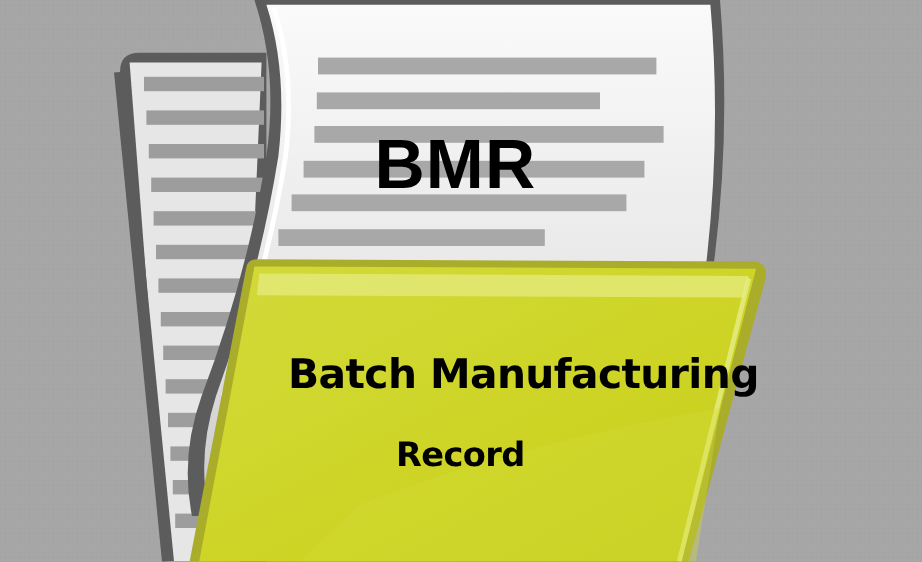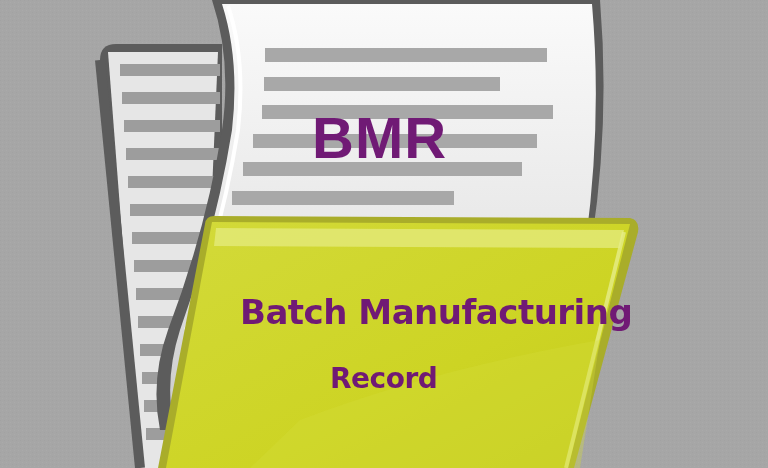--- a/index.html
+++ b/index.html
@@ -1,18 +1,18 @@
 <!DOCTYPE html>
 <html><head>
 <meta charset="utf-8">
 <style>
   html, body { margin: 0; padding: 0; }
   body { width: 768px; height: 468px; overflow: hidden; background: #a6a6a6; position: relative; }
   #stage { position: absolute; left: 0; top: 0; width: 768px; height: 468px; }
-  .overlay { position: absolute; font-family: "DejaVu Sans", "Liberation Sans", sans-serif; font-weight: bold; color: #701a75; white-space: nowrap; }
+  .overlay { position: absolute; font-family: "DejaVu Sans", "Liberation Sans", sans-serif; font-weight: bold; color: #000000; white-space: nowrap; }
   #title-bmr { left: 312px; top: 104px; font-size: 58px; letter-spacing: 1px; font-family: "Liberation Sans", sans-serif; }
   #line1 { left: 240px; top: 292px; font-size: 34px; letter-spacing: -0.5px; text-align: right; }
   #line2 { left: 330px; top: 362px; font-size: 28px; letter-spacing: -0.5px; }
 </style>
 </head>
 <body>
 
 <svg id="stage" viewBox="0 0 768 468" xmlns="http://www.w3.org/2000/svg">
   <defs>
     <linearGradient id="pageGrad" x1="0" y1="0" x2="0" y2="1">

